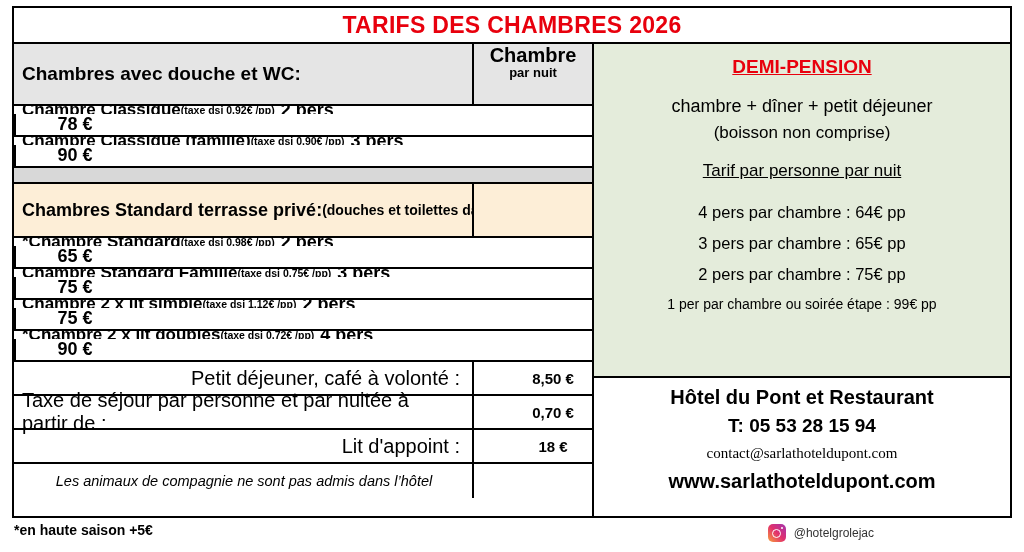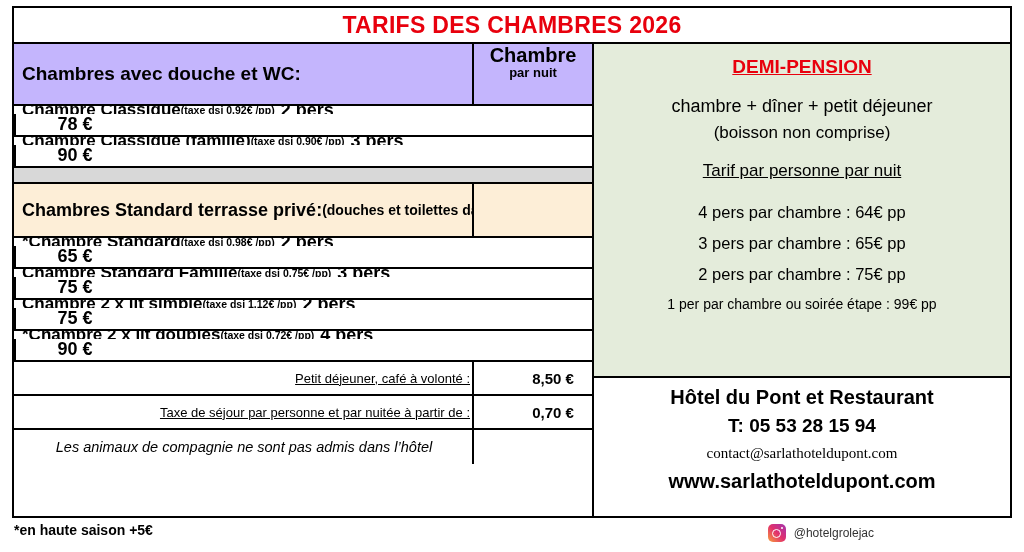--- a/index.html
+++ b/index.html
@@ -37,41 +37,41 @@
   .right{
     position:absolute;left:594px;top:44px;width:416px;height:474px;
     box-sizing:border-box;
   }
 
   
   .row{display:flex;box-sizing:border-box;border-bottom:2px solid #000;}
   .cell-l{flex:1;box-sizing:border-box;padding:3px 6px 3px 8px;display:flex;align-items:center;}
   .cell-r{width:120px;box-sizing:border-box;border-left:2px solid #000;display:flex;align-items:center;justify-content:center;}
 
-  .hdr{background:#c4b5fd;height:62px;}
+  .hdr{background:#e5e5e5;height:62px;}
   .hdr .cell-l{font-weight:bold;font-size:19px;}
   .hdr .cell-r{flex-direction:column;justify-content:flex-start;line-height:1.1;}
   .hdr .cell-r .big{font-weight:bold;font-size:20px;}
   .hdr .cell-r .small{font-size:13px;font-weight:bold;}
 
   .r-room{height:31px;flex-direction:column;}
   .r-room .cell-l{font-size:17px;font-weight:bold;white-space:nowrap;overflow:hidden;}
   .r-room .cell-r{font-size:18px;font-weight:bold;}
   .taxe{font-size:10.5px;font-weight:bold;}
   .pers{font-size:18px;font-weight:bold;margin-left:6px;}
 
   .spacer{height:14px;background:#d8d8d8;border-bottom:2px solid #000;}
 
   .sec{background:#fdeed7;height:54px;}
   .sec .cell-l{font-weight:bold;font-size:18px;white-space:nowrap;overflow:hidden;}
   .sec .cell-l .sub{font-size:14px;font-weight:bold;}
   .sec .cell-r{}
 
   .r-extra{height:34px;}
-  .r-extra .cell-l{justify-content:flex-end;font-size:13px;padding-right:2px;text-decoration:underline;}
+  .r-extra .cell-l{justify-content:flex-end;font-size:20px;padding-right:12px;}
   .r-extra .cell-r{font-size:15px;font-weight:bold;padding-left:40px;}
 
   .note{height:34px;border-bottom:none;}
   .note .cell-l{justify-content:center;font-style:italic;font-size:14.5px;}
   .note .cell-r{border-left:2px solid #000;}
 
   
   .green{
     position:absolute;left:0;top:0;width:416px;height:334px;
     background:#e4ecdb;box-sizing:border-box;border-bottom:2px solid #000;
@@ -208,20 +208,24 @@
     <div class="row r-extra">
       <div class="cell-l">Petit déjeuner, café à volonté :</div>
       <div class="cell-r">8,50 €</div>
     </div>
 
     <div class="row r-extra">
       <div class="cell-l">Taxe de séjour par personne et par nuitée à partir de :</div>
       <div class="cell-r">0,70 €</div>
     </div>
 
+    <div class="row r-extra">
+      <div class="cell-l">Lit d'appoint :</div>
+      <div class="cell-r">18 €</div>
+    </div>
 
     <div class="row note">
       <div class="cell-l">Les animaux de compagnie ne sont pas admis dans l’hôtel</div>
       <div class="cell-r"></div>
     </div>
 
   </div>
 
   <div class="right">
 

